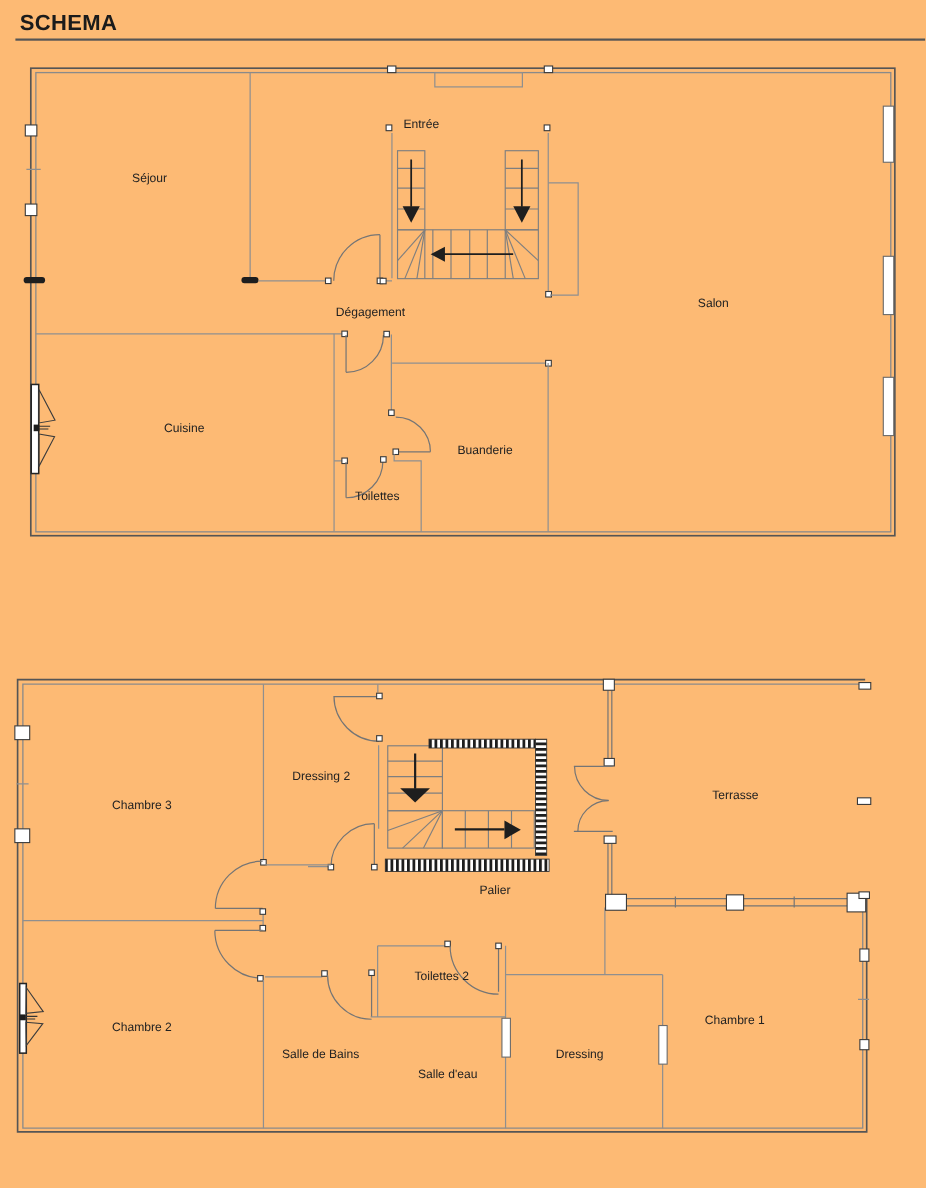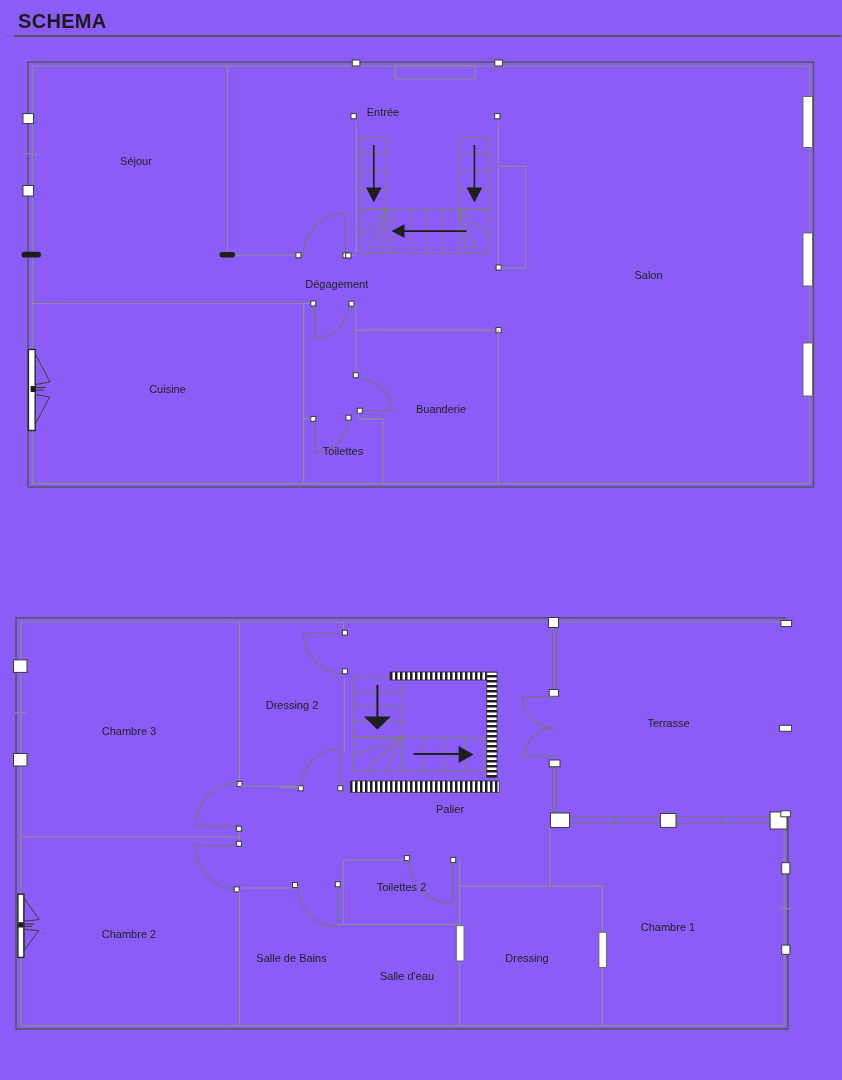--- a/index.html
+++ b/index.html
@@ -1,16 +1,16 @@
 <!DOCTYPE html>
 <html><head>
 <meta charset="utf-8">
 <style>
 html,body{margin:0;padding:0;background:#ffffff;}
-#page{position:relative;width:842px;height:1080px;background:#8b5cf6;overflow:hidden;}
+#page{position:relative;width:842px;height:1080px;background:#fdba74;overflow:hidden;}
 #title{position:absolute;left:18px;top:10px;font-family:"Liberation Sans",sans-serif;font-weight:bold;font-size:20px;color:#1b1b1b;letter-spacing:0.3px;}
 svg{position:absolute;left:0;top:0;filter:blur(0.45px);}
 text{font-family:"Liberation Sans",sans-serif;font-size:11px;fill:#222222;}
 .w{stroke:#555555;stroke-width:1.5;fill:none;}
 .w2{stroke:#8a8a8a;stroke-width:1.2;fill:none;}
 .i{stroke:#8f8f8f;stroke-width:1.1;fill:none;}
 .s{stroke:#7f7f7f;stroke-width:1.05;fill:none;}
 .a{stroke:#757575;stroke-width:1.1;fill:none;}
 .cap{fill:#ffffff;stroke:#3a3a3a;stroke-width:1;}
 .win{fill:#ffffff;stroke:#6a6a6a;stroke-width:1;}

